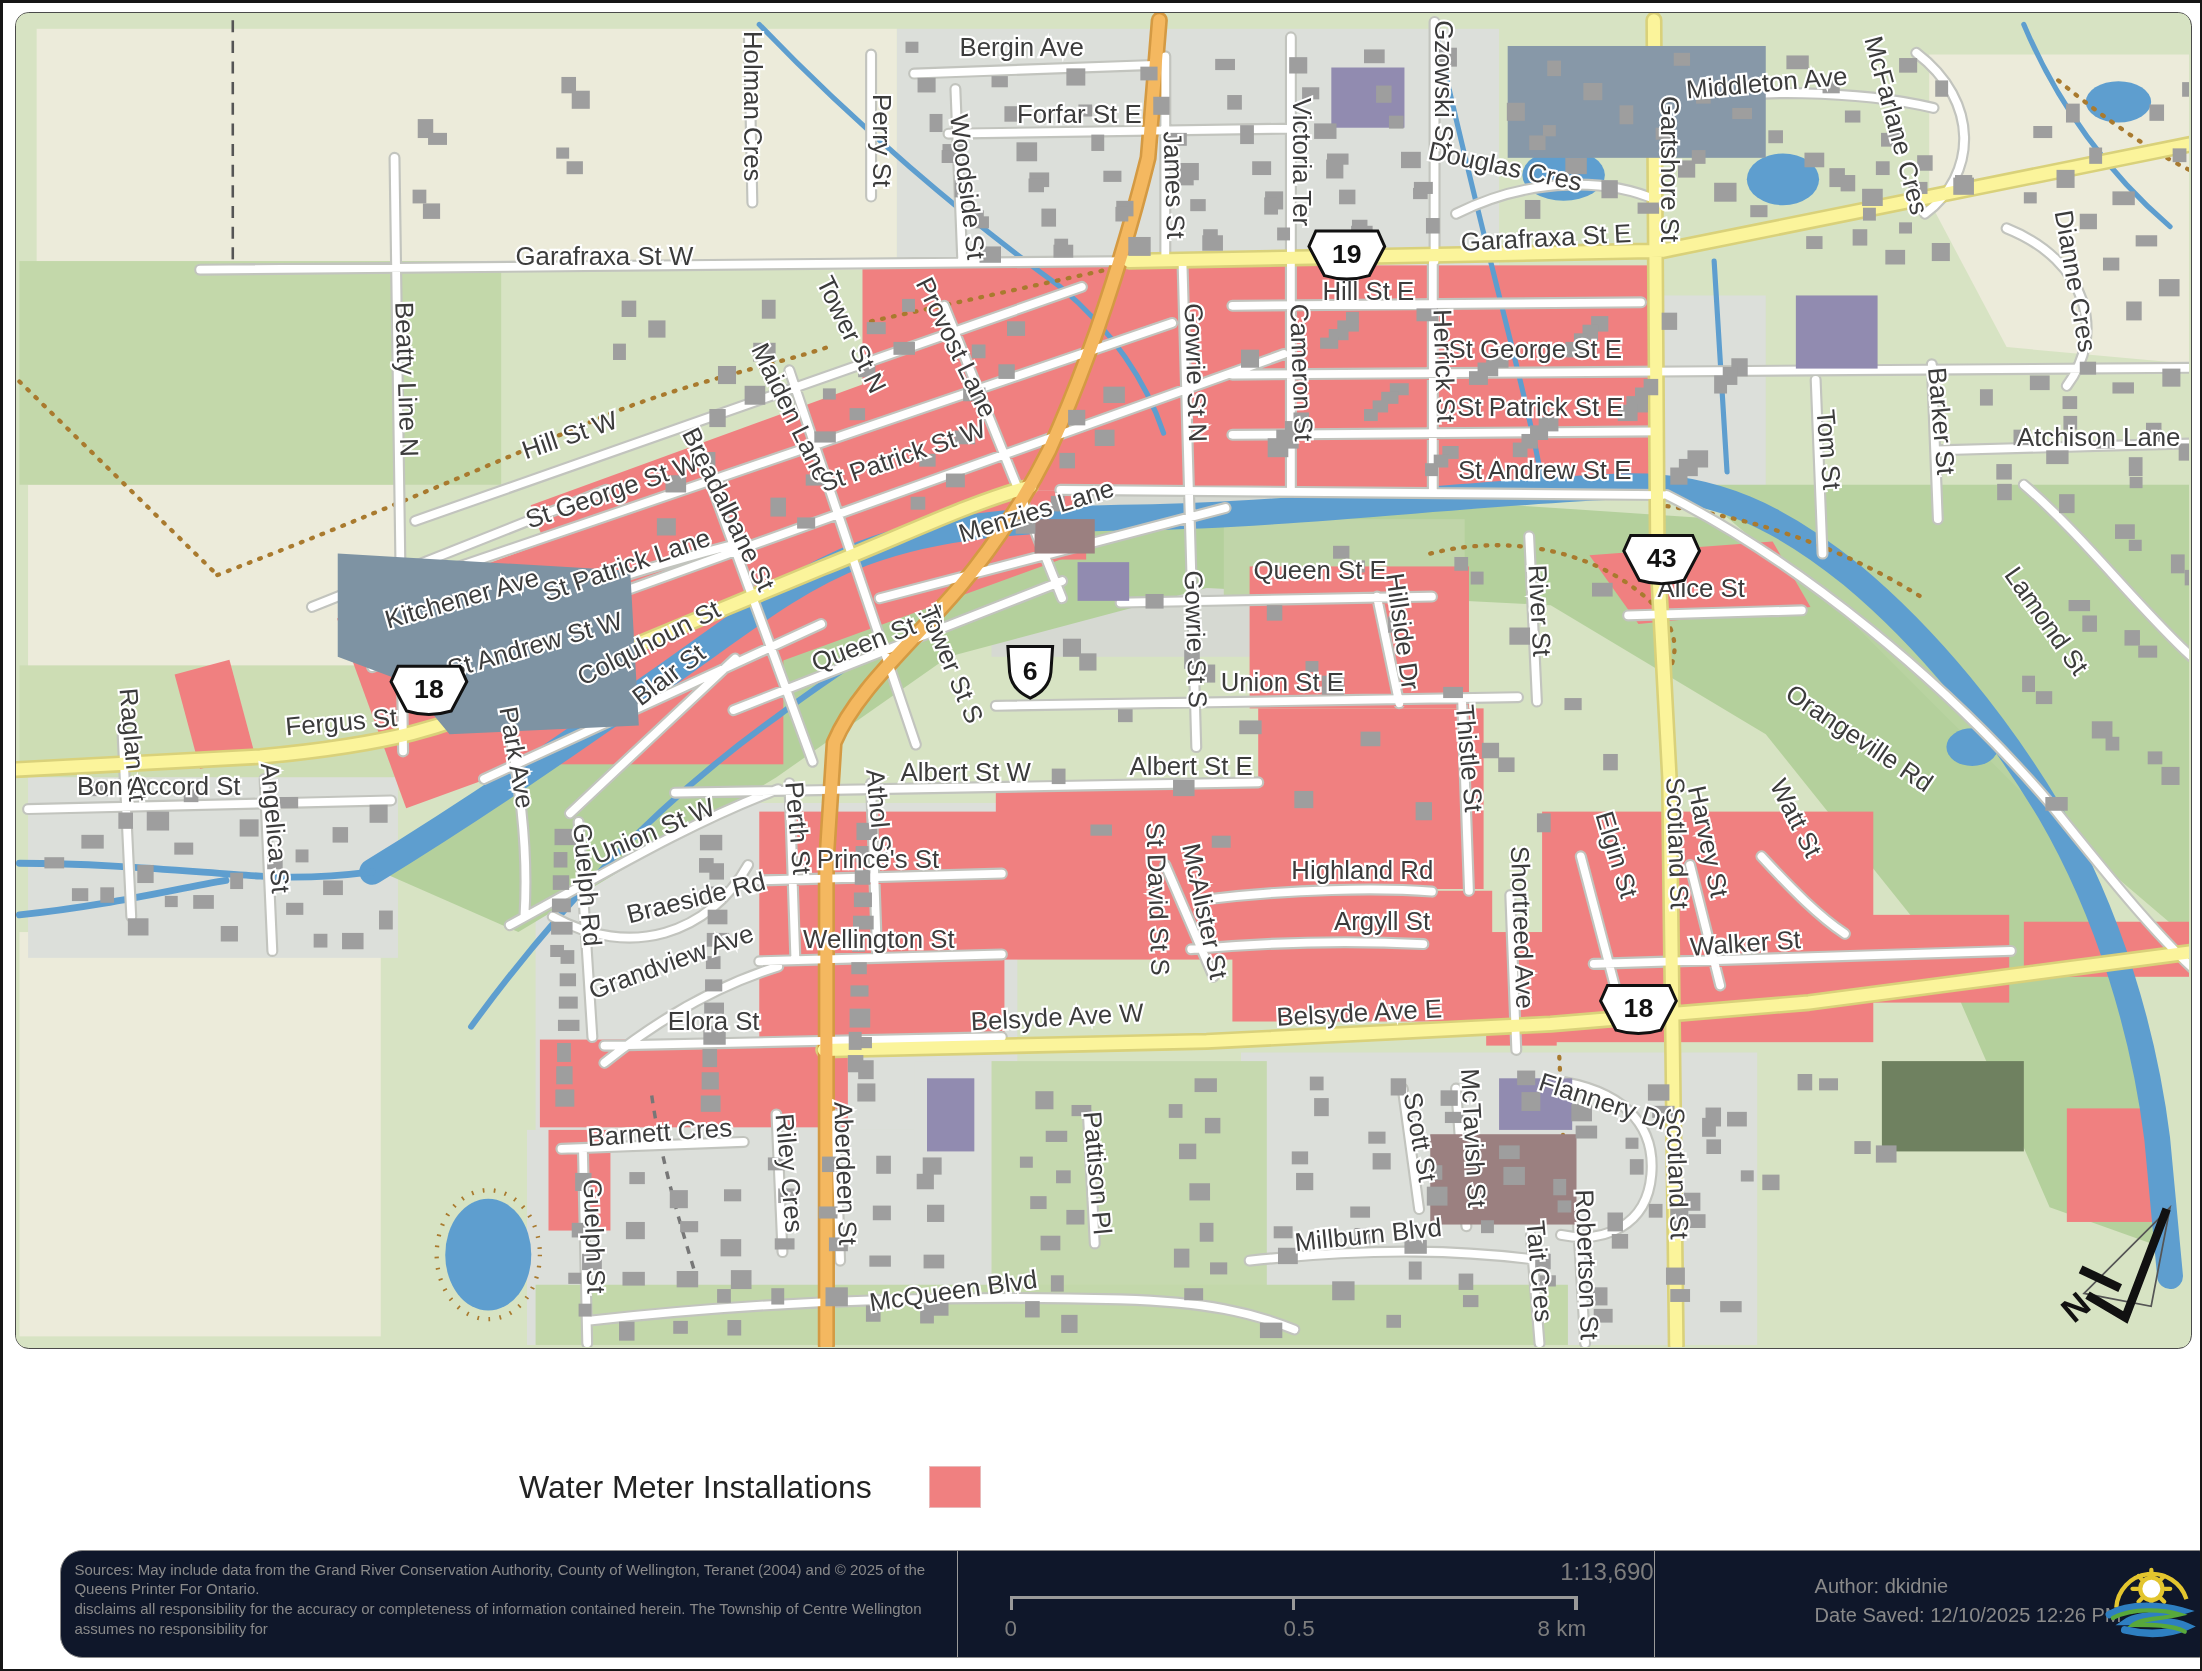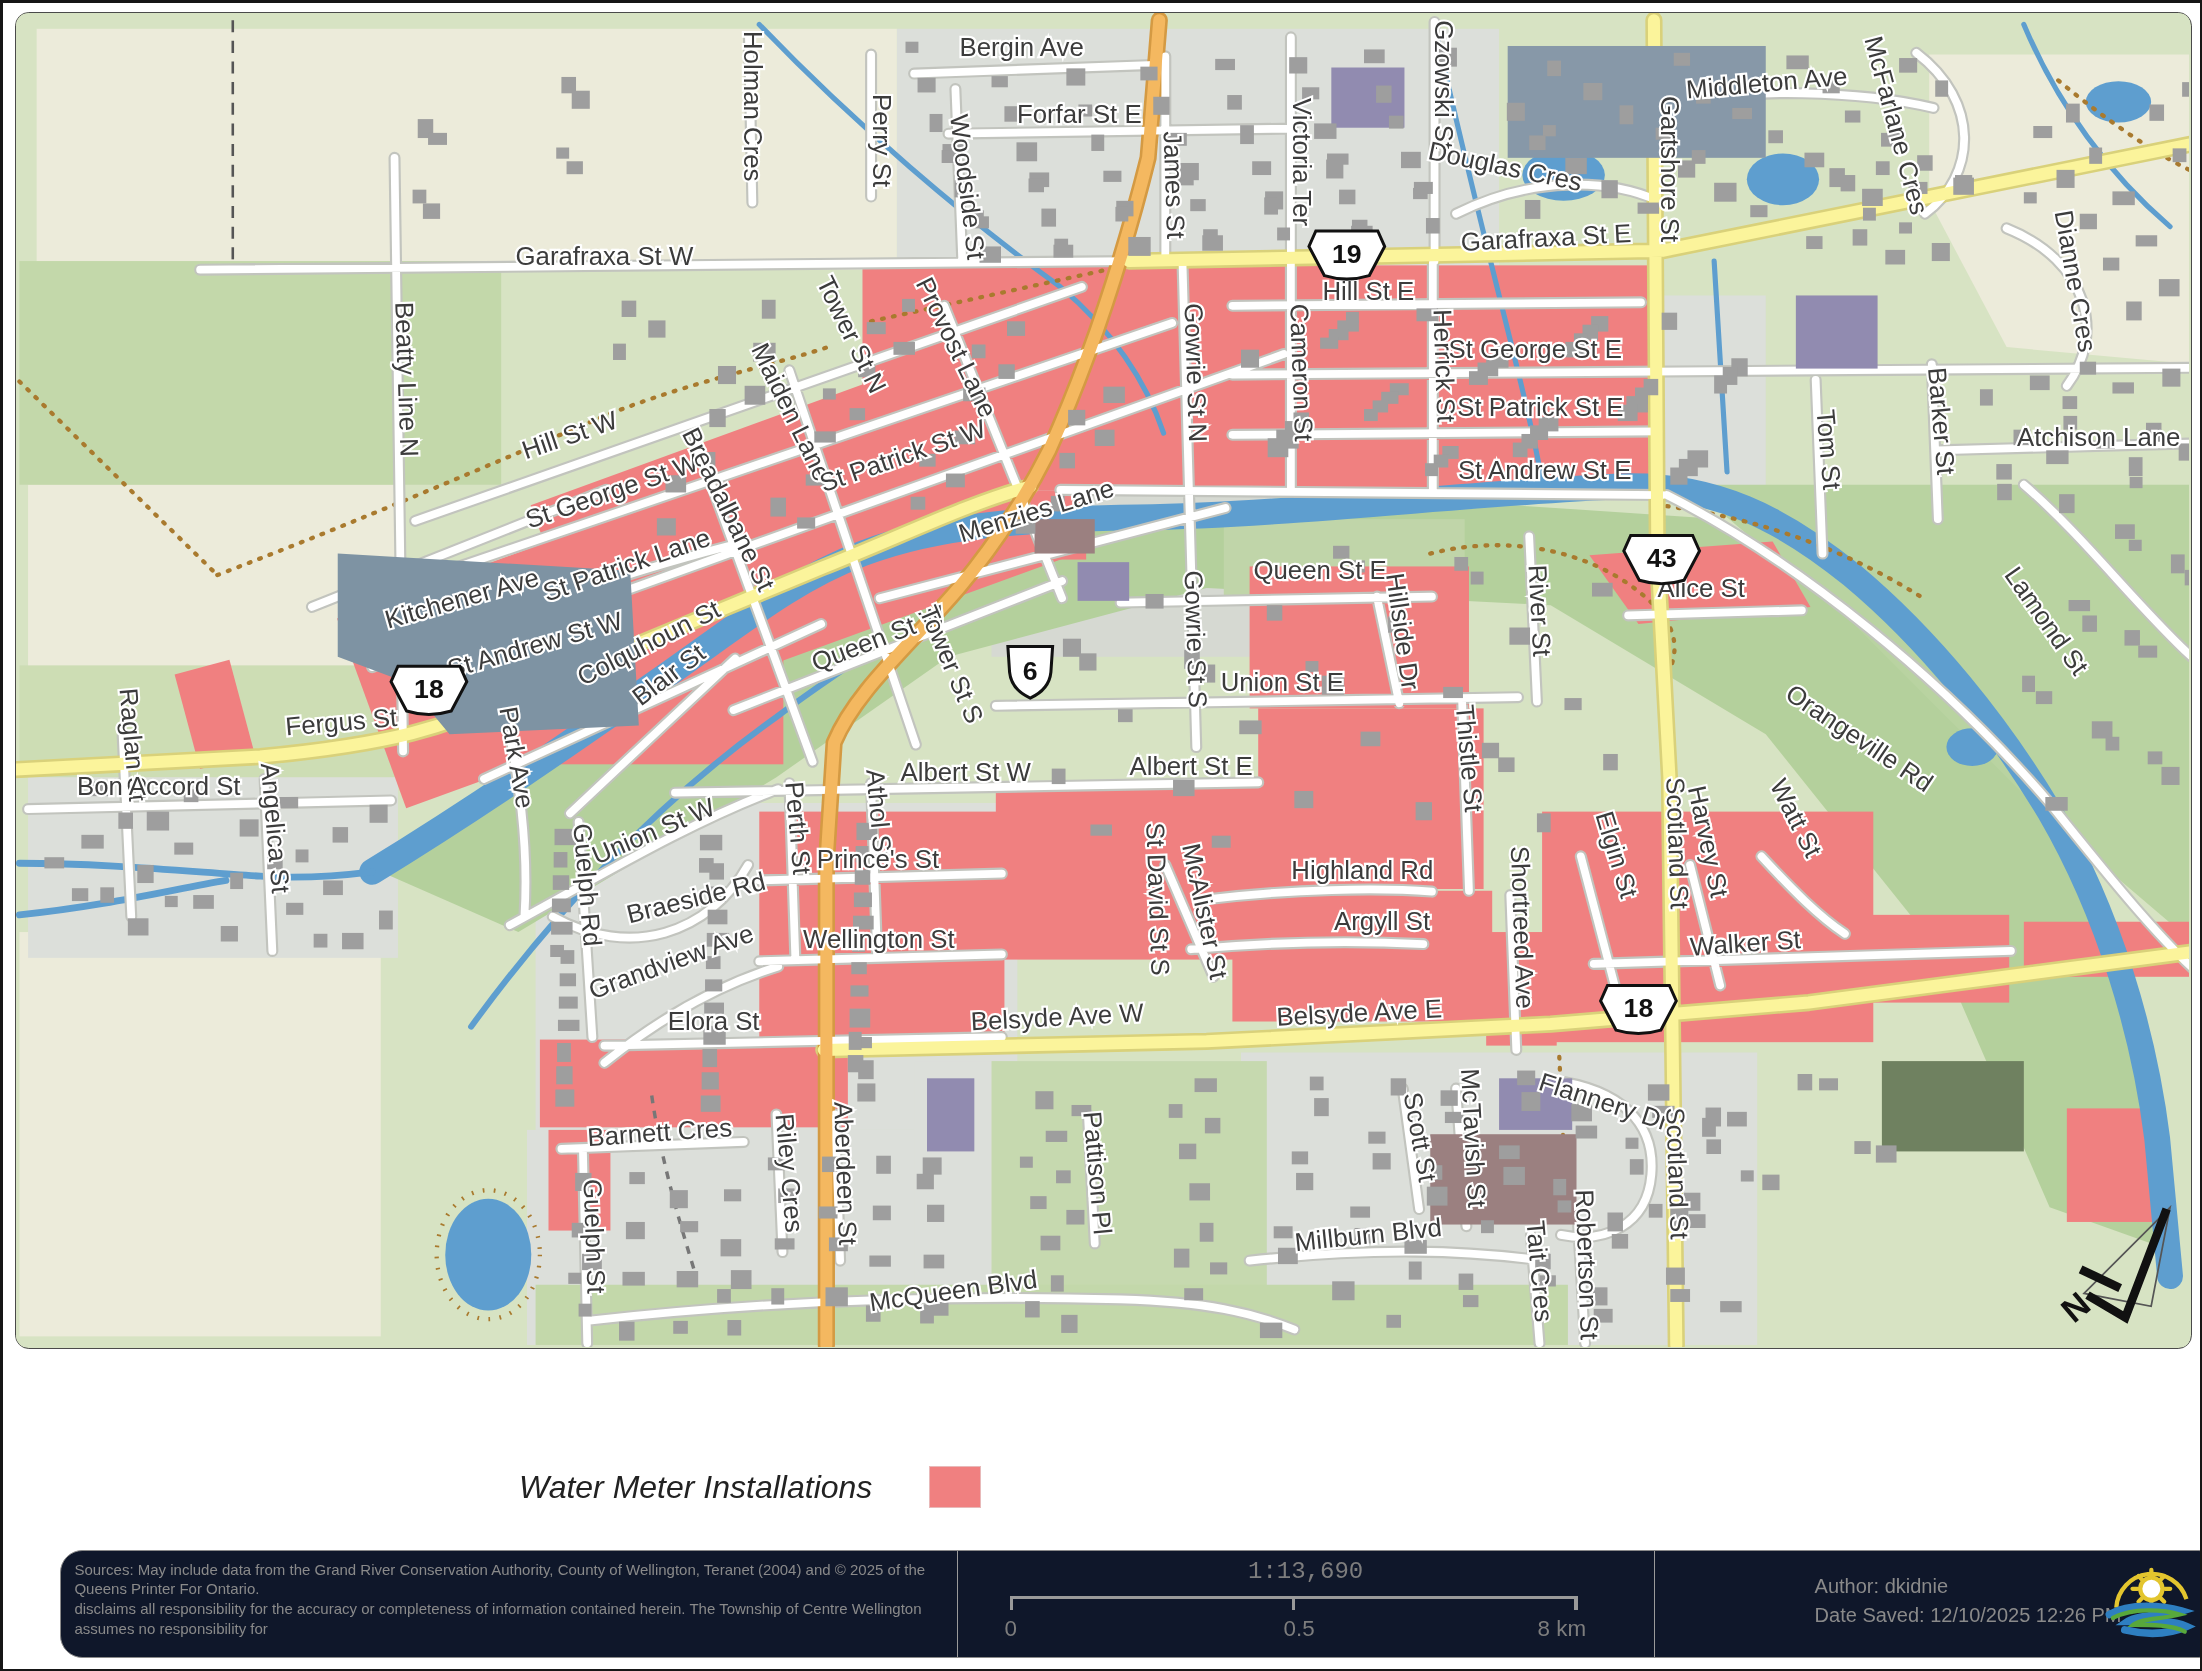--- a/index.html
+++ b/index.html
@@ -18,32 +18,32 @@
   .casingY{fill:none;stroke:#d9d17a;stroke-width:20;stroke-linecap:round;stroke-linejoin:round;}
   .roadY{fill:none;stroke:#fbf49b;stroke-width:14;stroke-linecap:round;stroke-linejoin:round;}
   .casingO{fill:none;stroke:#d49a43;stroke-width:20;stroke-linecap:round;stroke-linejoin:round;}
   .roadO{fill:none;stroke:#f4b860;stroke-width:14;stroke-linecap:round;stroke-linejoin:round;}
   .water{fill:none;stroke:#5e9ecf;stroke-linecap:round;stroke-linejoin:round;}
   .trail{fill:none;stroke:#a97a2e;stroke-width:5;stroke-dasharray:2 11;stroke-linecap:round;}
   
   .title-panel{position:absolute;left:12px;top:1347px;width:2177px;height:81px;
                border-bottom:2.6px solid #a9a9a9;box-sizing:border-box;text-align:center;}
   .map-title{margin-top:12px;font-size:46px;font-weight:bold;color:#333;letter-spacing:0px;}
-  .legend-panel{position:absolute;left:12px;top:1432px;width:2177px;height:103px;font-style:italic;}
+  .legend-panel{position:absolute;left:12px;top:1432px;width:2177px;height:103px;}
   .legend-row{position:absolute;left:504px;top:31px;display:flex;align-items:center;gap:57px;}
   .legend-label{font-size:32px;color:#222;}
   .legend-swatch{width:50px;height:40px;background:#F08080;border:0.9px solid #e8b9b9;}
   .footer-panel{position:absolute;left:20.6px;top:1547px;width:2161px;height:108px;
                 border:1.7px solid #8a8a8a;border-radius:22.4px;box-sizing:border-box;
                 display:flex;background:#0f172a;margin-left:36px;}
   .cell{box-sizing:border-box;height:100%;}
   .cell-sources{width:897px;padding:8.6px 5.2px 0 13.8px;border-right:1.7px solid #9a9a9a;}
   .src-line{font-size:15px;line-height:1.32;color:#8a8a8a;}
   .cell-scale{width:697px;border-right:1.7px solid #9a9a9a;position:relative;}
-  .scale-ratio{position:absolute;top:6.9px;width:100%;text-align:center;font-size:24px;color:#7d7d7d;font-family:Liberation Mono, monospace;}
+  .scale-ratio{position:absolute;top:6.9px;width:100%;text-align:right;font-size:24px;color:#7d7d7d;}
   .scale-bar{position:absolute;left:52px;top:45px;width:568px;height:3.4px;background:#9a9a9a;}
   .scale-tick{position:absolute;top:0;width:3.4px;height:13.8px;background:#9a9a9a;}
   .scale-nums{position:absolute;left:40px;top:65px;width:602px;font-size:22.4px;color:#7d7d7d;}
   .sn0{position:absolute;left:6.9px;} .sn05{position:absolute;left:286px;} .sn1{position:absolute;left:540px;}
   .cell-meta{flex:1;position:relative;padding:20.6px 0 0 160px;}
   .meta-line{font-size:20px;color:#8a8a8a;line-height:1.45;}
   .logo{position:absolute;right:22.4px;top:6.9px;}
 </style>
 </head>
 <body>

